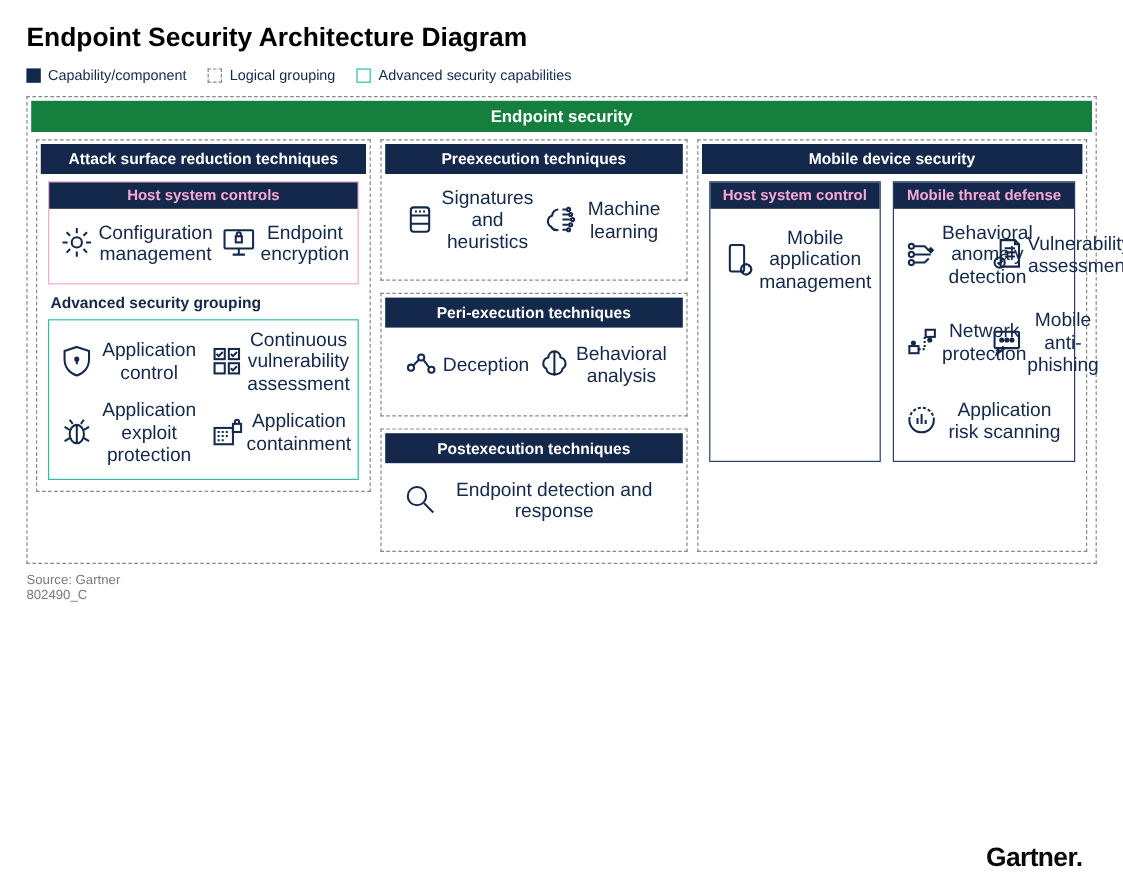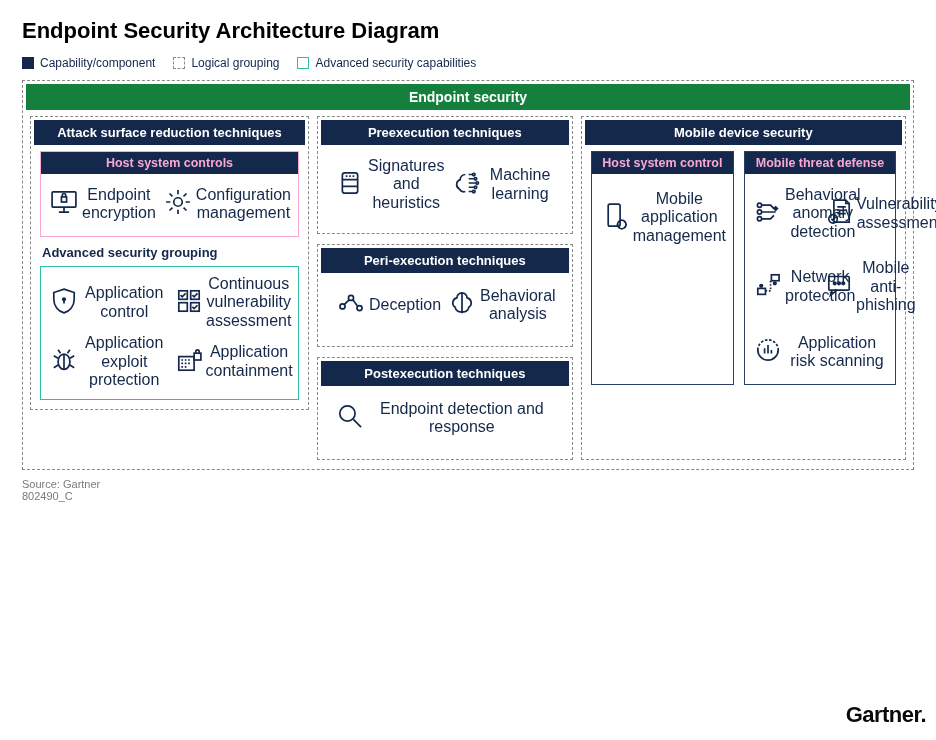--- a/index.html
+++ b/index.html
@@ -114,21 +114,21 @@
   .threat-body .cap { width:50%; margin-bottom:14px; }
   .threat-body .cap.wide { width:100%; margin-bottom:0; }
 
   .footer {
     margin-top: 8px;
     font-size: 11px;
     color: #7a7a7a;
   }
   .brand {
     position: absolute;
-    bottom: 12px; right: 10px;
+    bottom: 12px; right: 34px;
     font-weight: 800;
     font-size: 22px;
     color: #0a0a0a;
     letter-spacing: -0.5px;
   }
 </style>
 </head>
 <body>
 
 <div class="title">Endpoint Security Architecture Diagram</div>
@@ -155,36 +155,36 @@
     <div class="col col1">
       <div class="group">
         <div class="group-title">Attack surface reduction techniques</div>
         <div class="group-body">
           <div class="sub-box">
             <div class="sub-title">Host system controls</div>
             <div class="sub-body">
               <div class="cap">
                 <span class="ic">
                   <svg viewBox="0 0 40 40">
+                      <circle cx="20" cy="20" r="5"></circle>
+                      <path d="M20 6v5M20 29v5M6 20h5M29 20h5M10 10l3.5 3.5M26.5 26.5L30 30M30 10l-3.5 3.5M13.5 26.5L10 30"></path>
+                    </svg>
+                </span>
+                <span class="lbl">Configuration management</span>
+              </div>
+              <div class="cap">
+                <span class="ic">
+                  <svg viewBox="0 0 40 40">
                       <rect x="6" y="8" width="28" height="18" rx="1"></rect>
                       <path d="M14 32h12M20 26v6"></path>
                       <rect x="17" y="14" width="6" height="6"></rect>
                       <path d="M18 14v-2a2 2 0 0 1 4 0v2"></path>
                     </svg>
                 </span>
                 <span class="lbl">Endpoint encryption</span>
-              </div>
-              <div class="cap">
-                <span class="ic">
-                  <svg viewBox="0 0 40 40">
-                      <circle cx="20" cy="20" r="5"></circle>
-                      <path d="M20 6v5M20 29v5M6 20h5M29 20h5M10 10l3.5 3.5M26.5 26.5L30 30M30 10l-3.5 3.5M13.5 26.5L10 30"></path>
-                    </svg>
-                </span>
-                <span class="lbl">Configuration management</span>
               </div>
             </div>
           </div>
           <div class="adv-title">Advanced security grouping</div>
           <div class="adv-sub">
             <div class="adv-body">
               <div class="cap">
                 <span class="ic">
                   <svg viewBox="0 0 40 40">
                       <path d="M20 6l12 4v8c0 8-5 14-12 16-7-2-12-8-12-16v-8z"></path>

